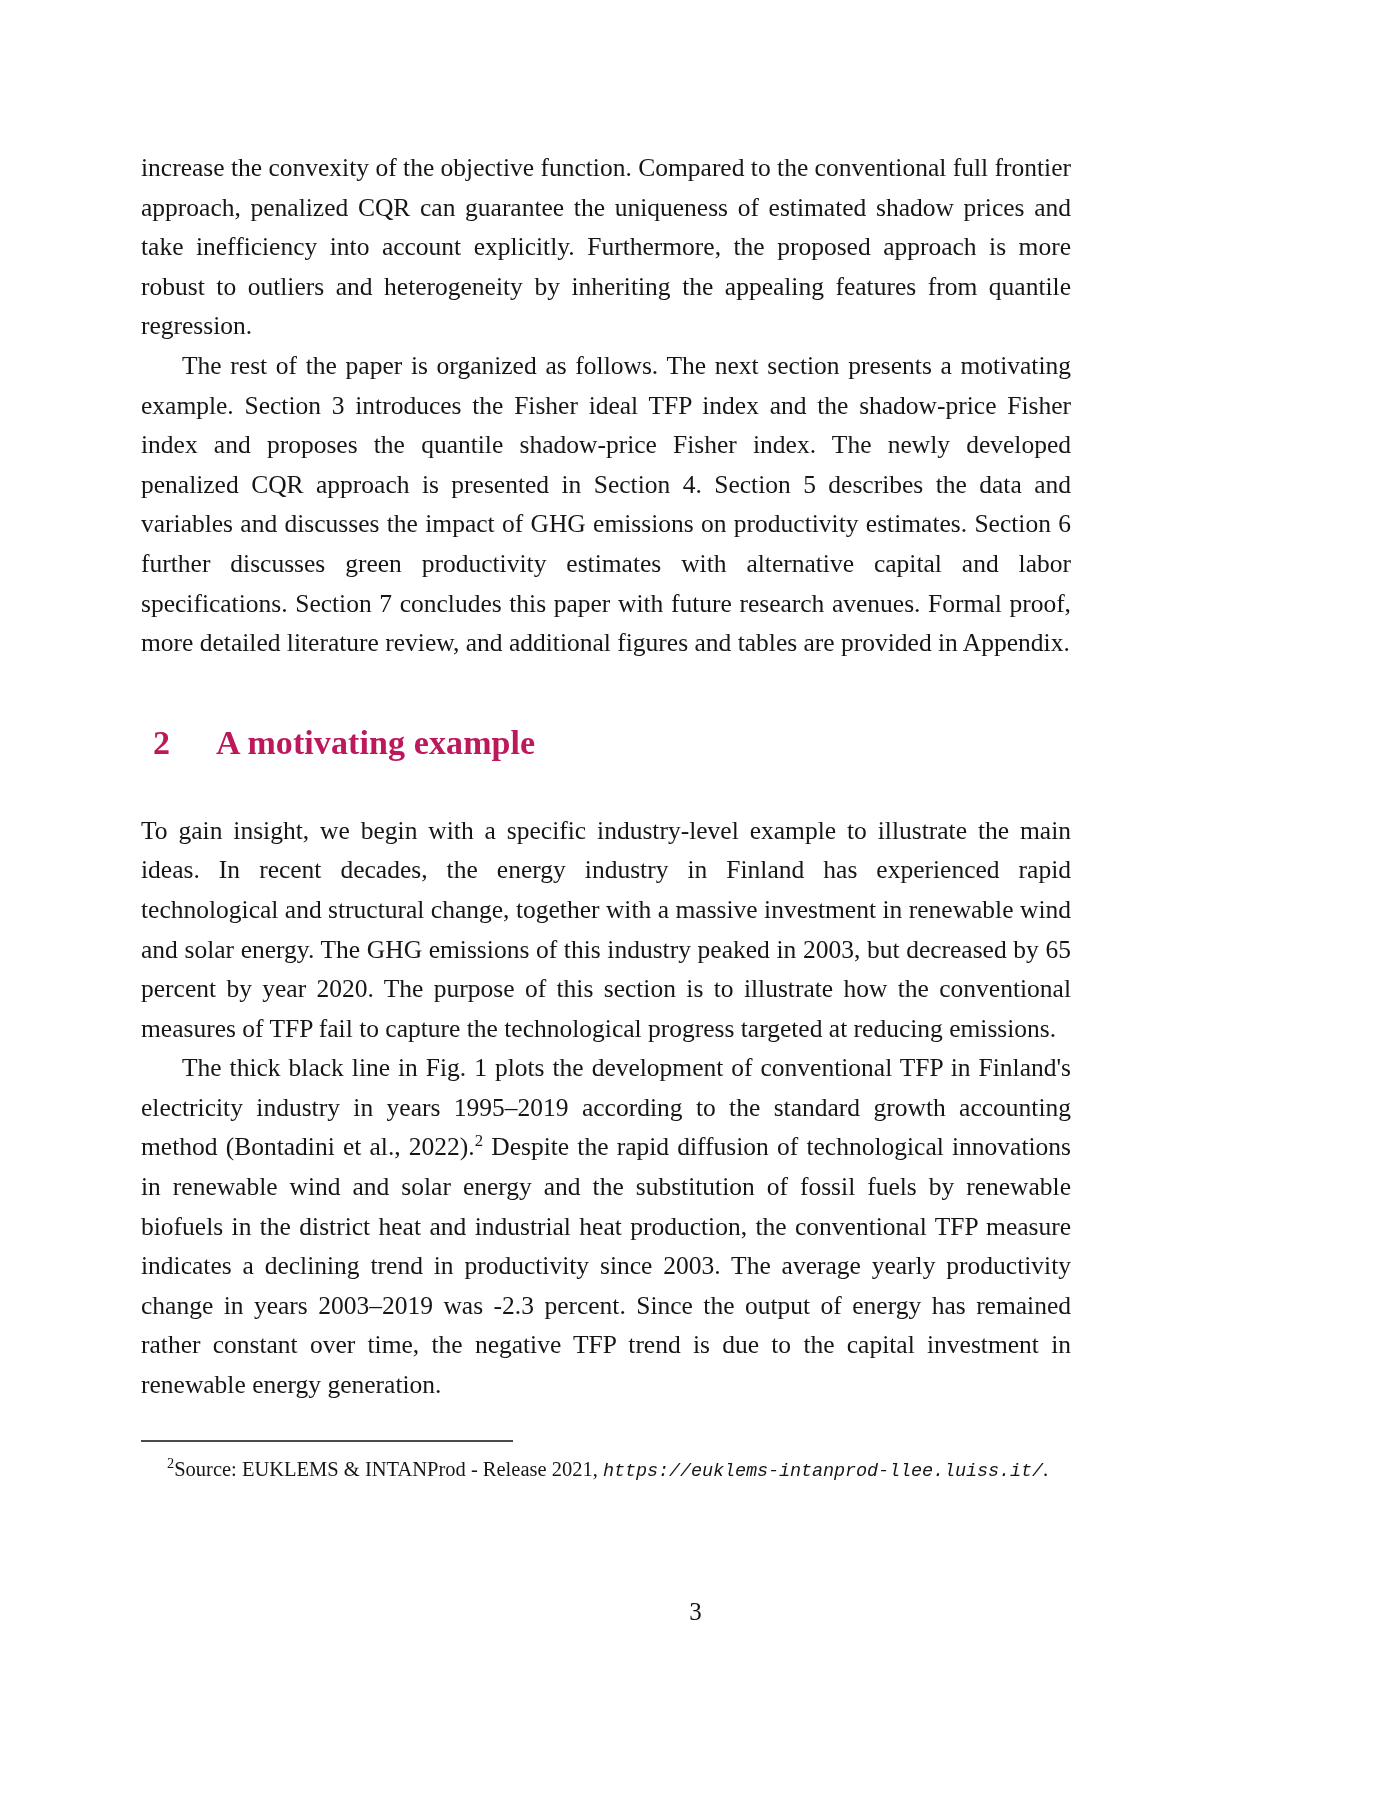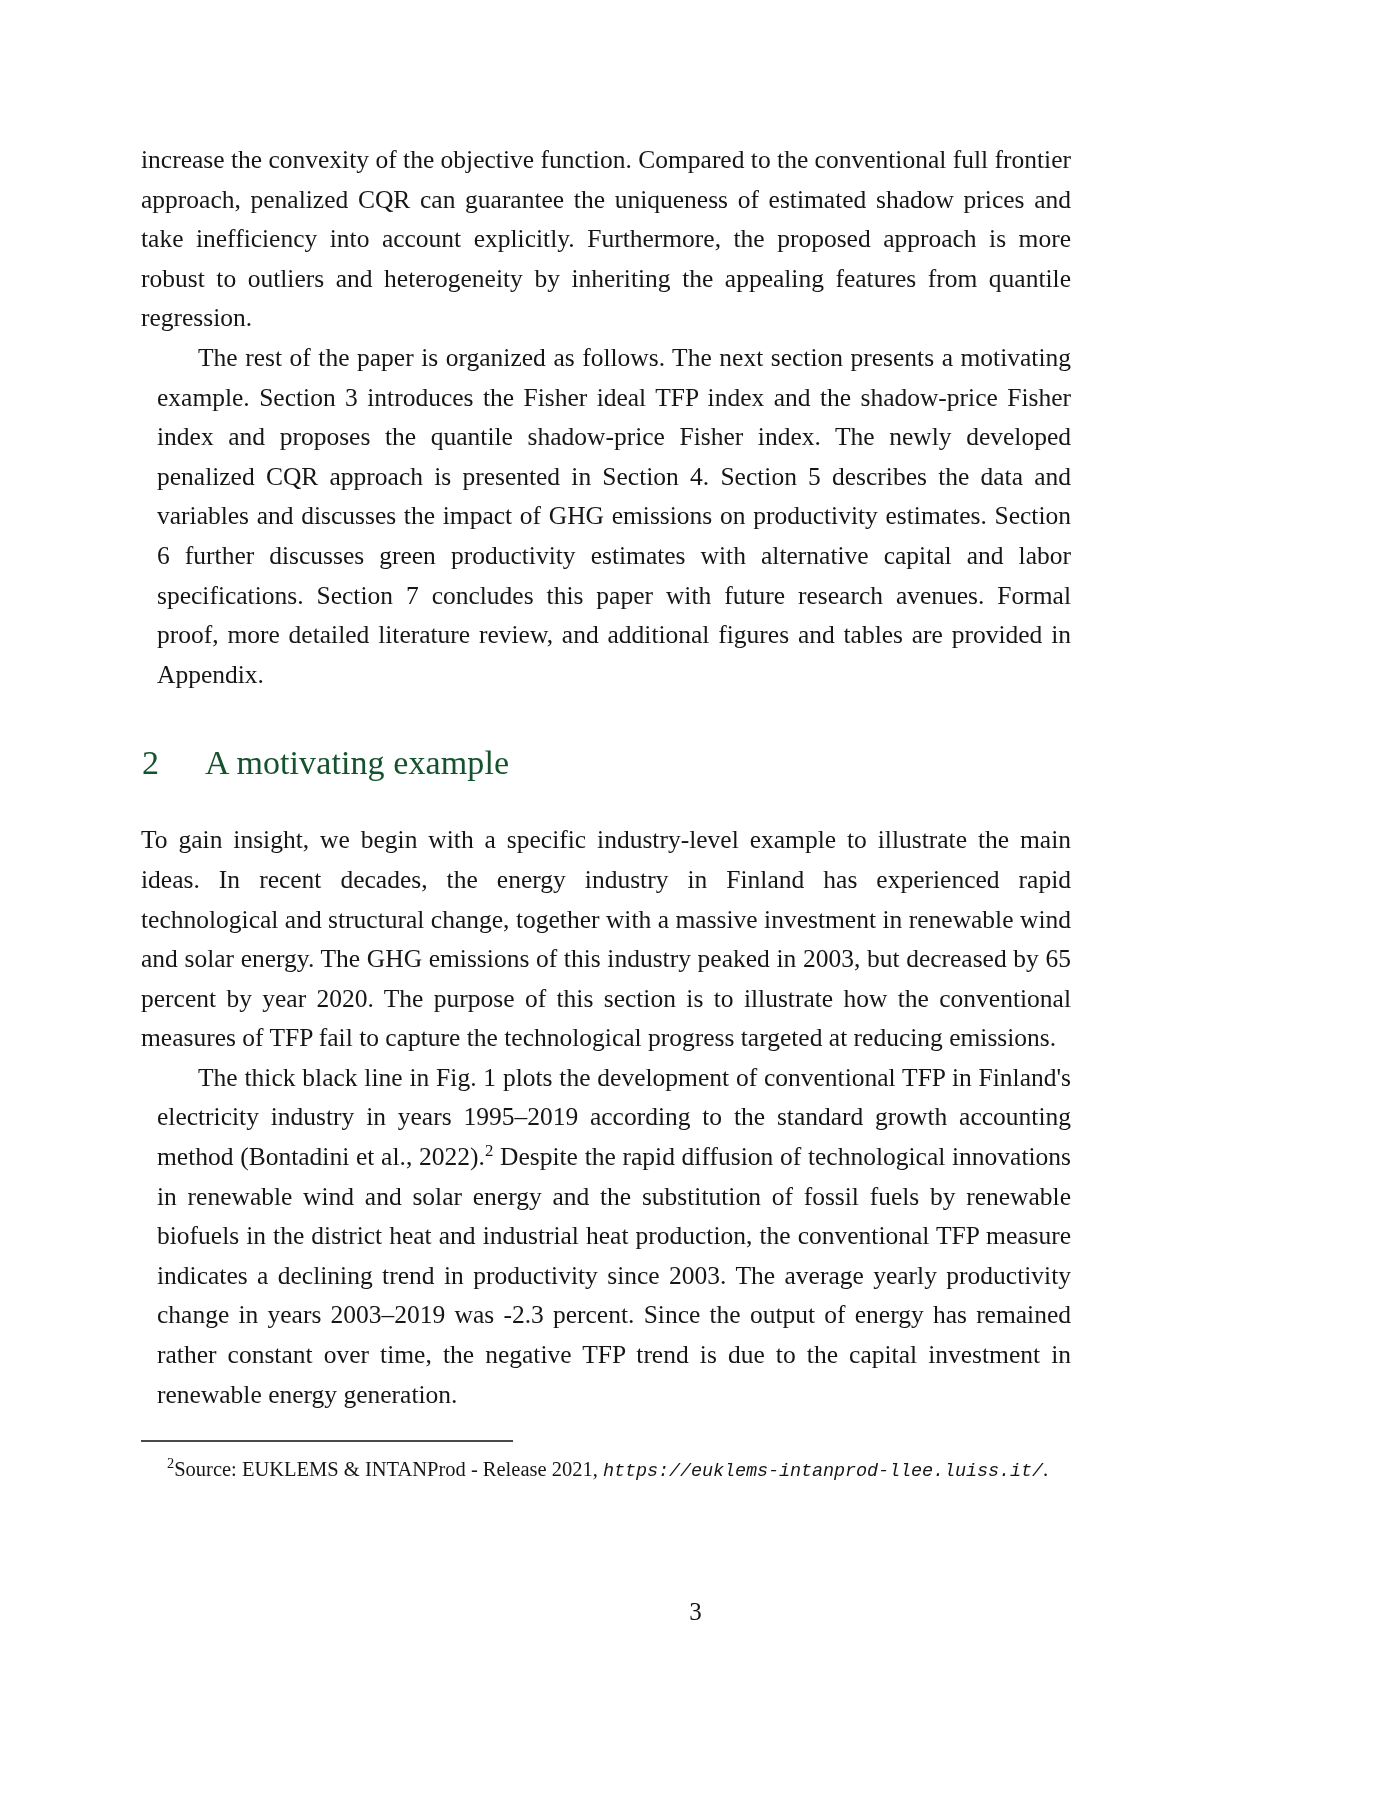--- a/index.html
+++ b/index.html
@@ -13,42 +13,41 @@
     height: 1800px;
     background: #ffffff;
     box-sizing: border-box;
     font-family: "Liberation Serif", "DejaVu Serif", serif;
     color: #1a1a1a;
     overflow: hidden;
   }
   .content {
     position: absolute;
     left: 141px;
-    top: 140px;
+    top: 148px;
     width: 930px;
   }
   p.body-par {
     margin: 0;
     font-size: 25.5px;
     line-height: 39.6px;
     text-align: justify;
     text-justify: inter-word;
     color: #161616;
     hyphens: none;
   }
   p.indent {
     text-indent: 41px;
-    margin-left: 16px;
   }
   h2.section-head {
-    margin: 1px;
-    font-weight: normal;
+    margin: 12px;
+    font-weight: bold;
     font-size: 34px;
     line-height: 44px;
-    color: #14532d;
+    color: #be185d;
     letter-spacing: 0.1px;
   }
   h2.section-head .num {
     display: inline-block;
     width: 63px;
   }
   .gap-before-head { height: 46px; }
   .gap-after-head { height: 34px; }
   sup.fn {
     font-size: 0.66em;

